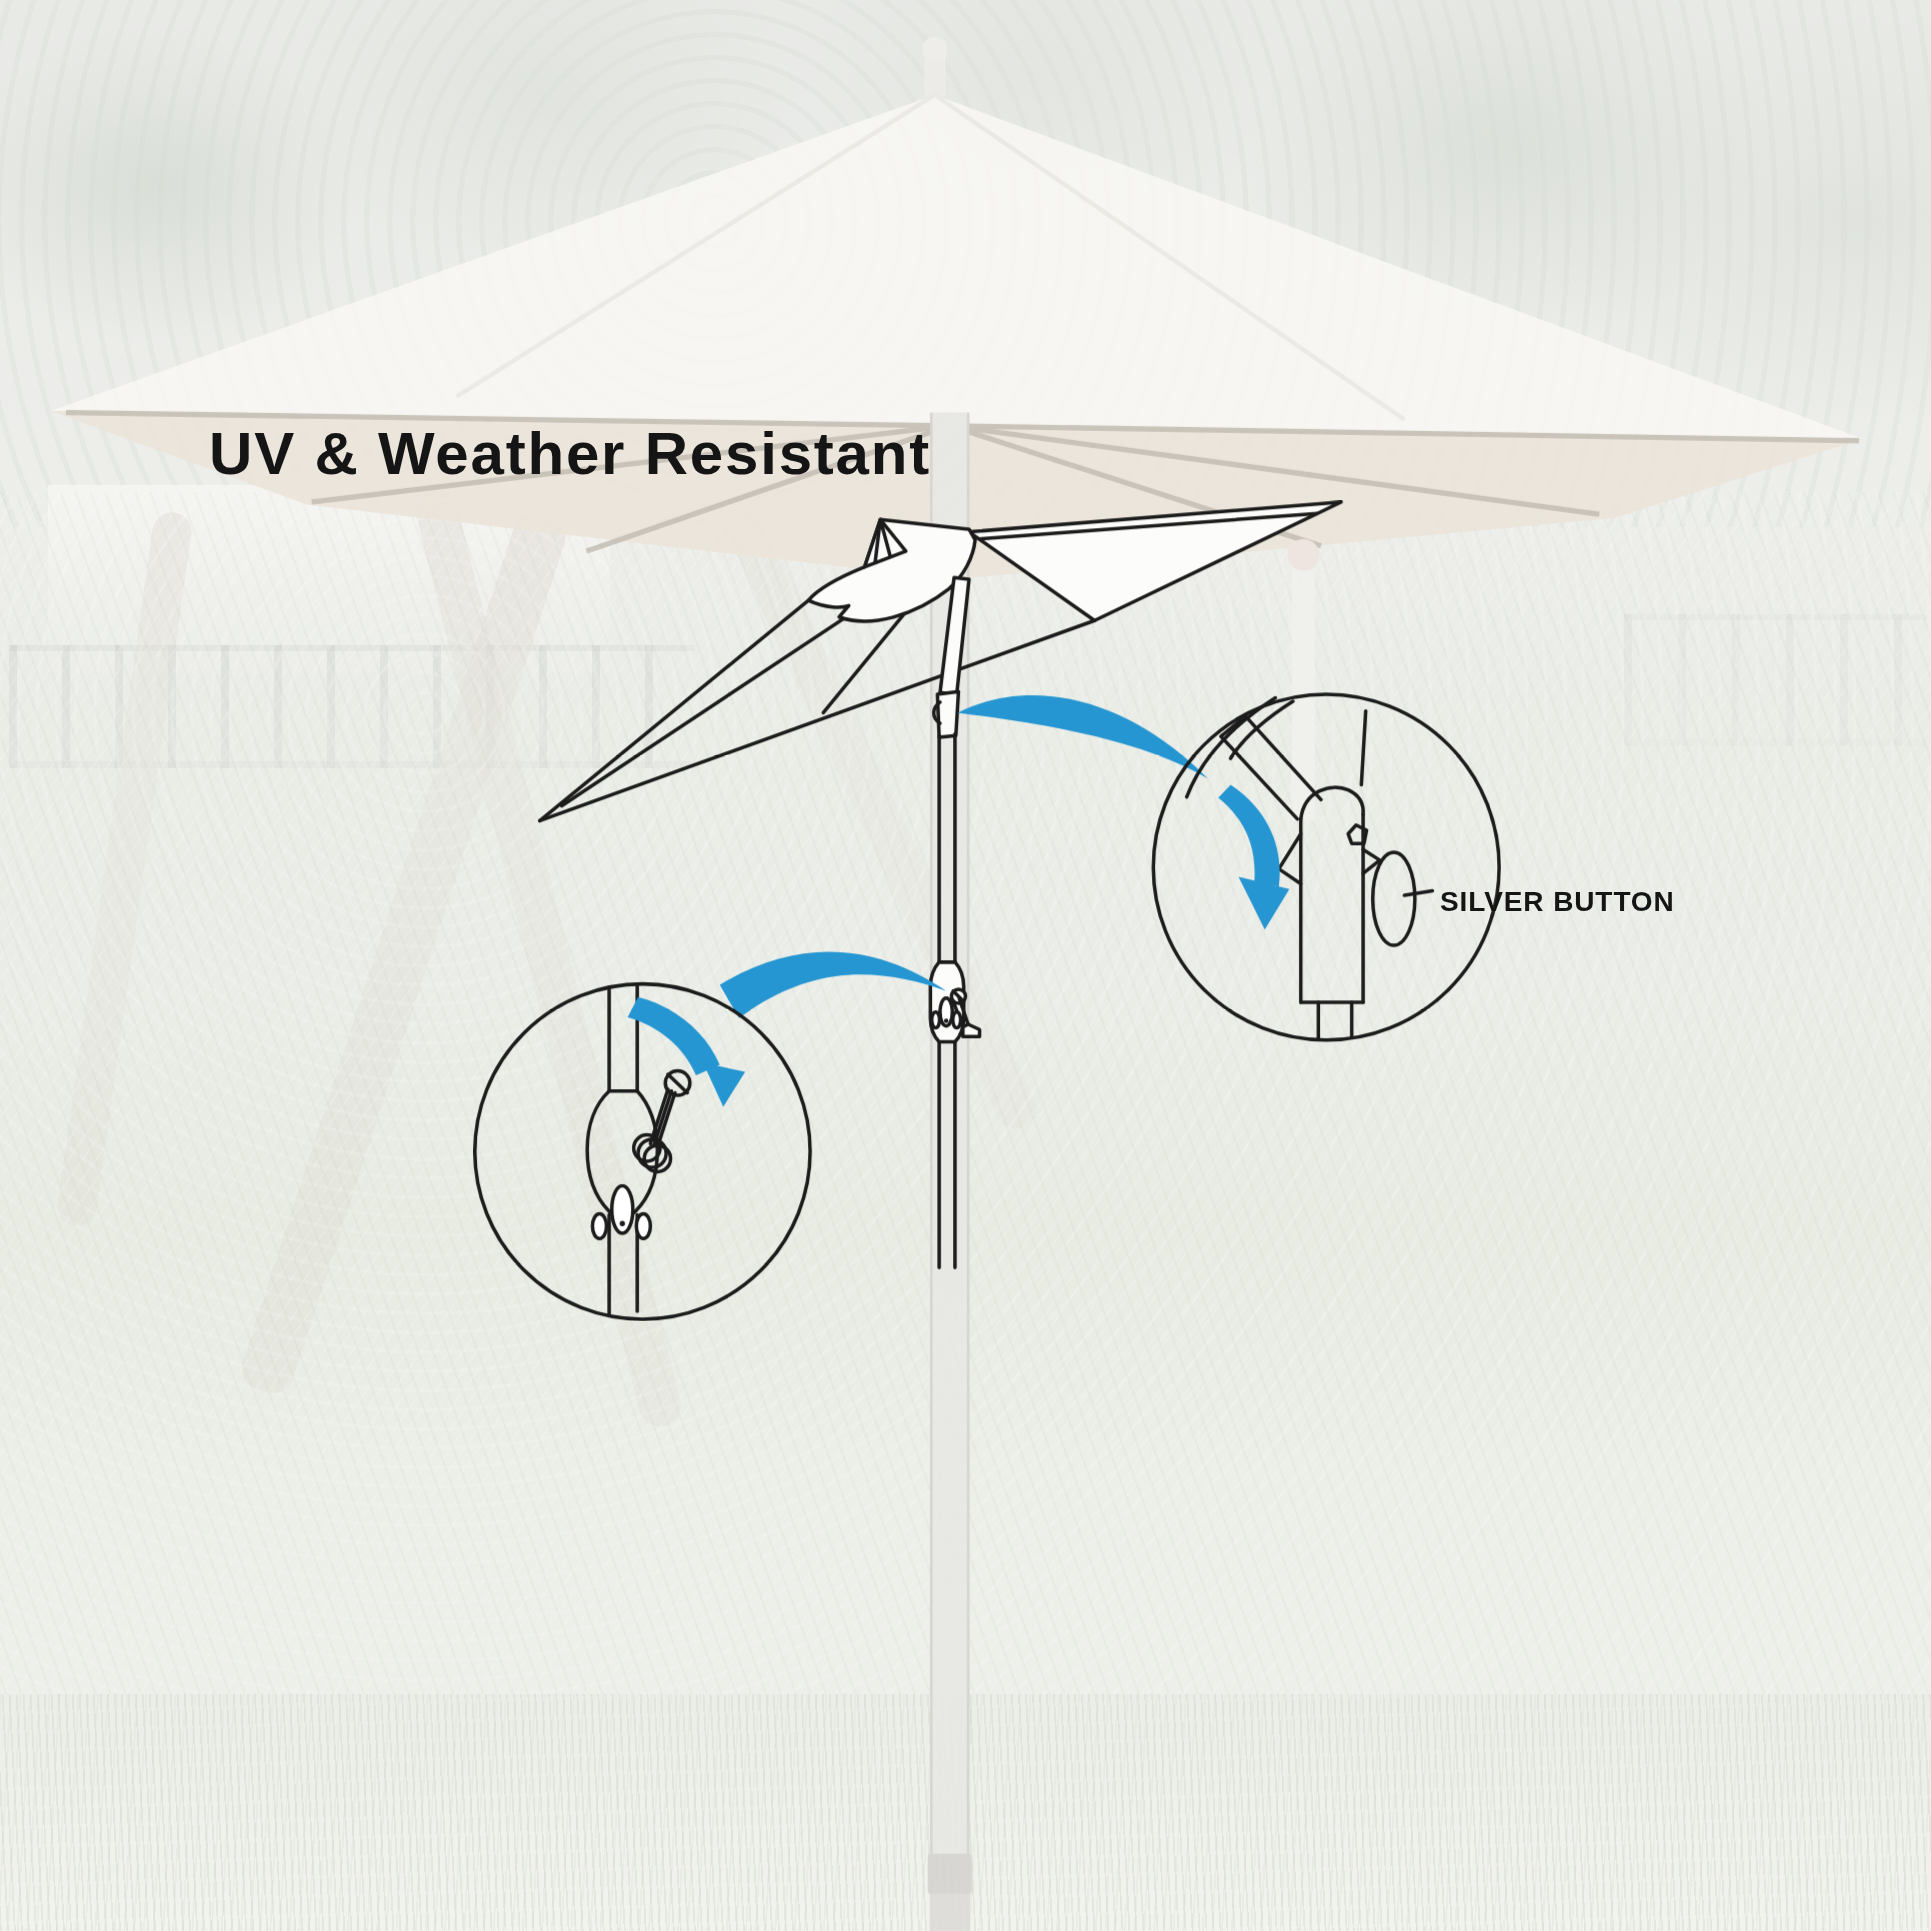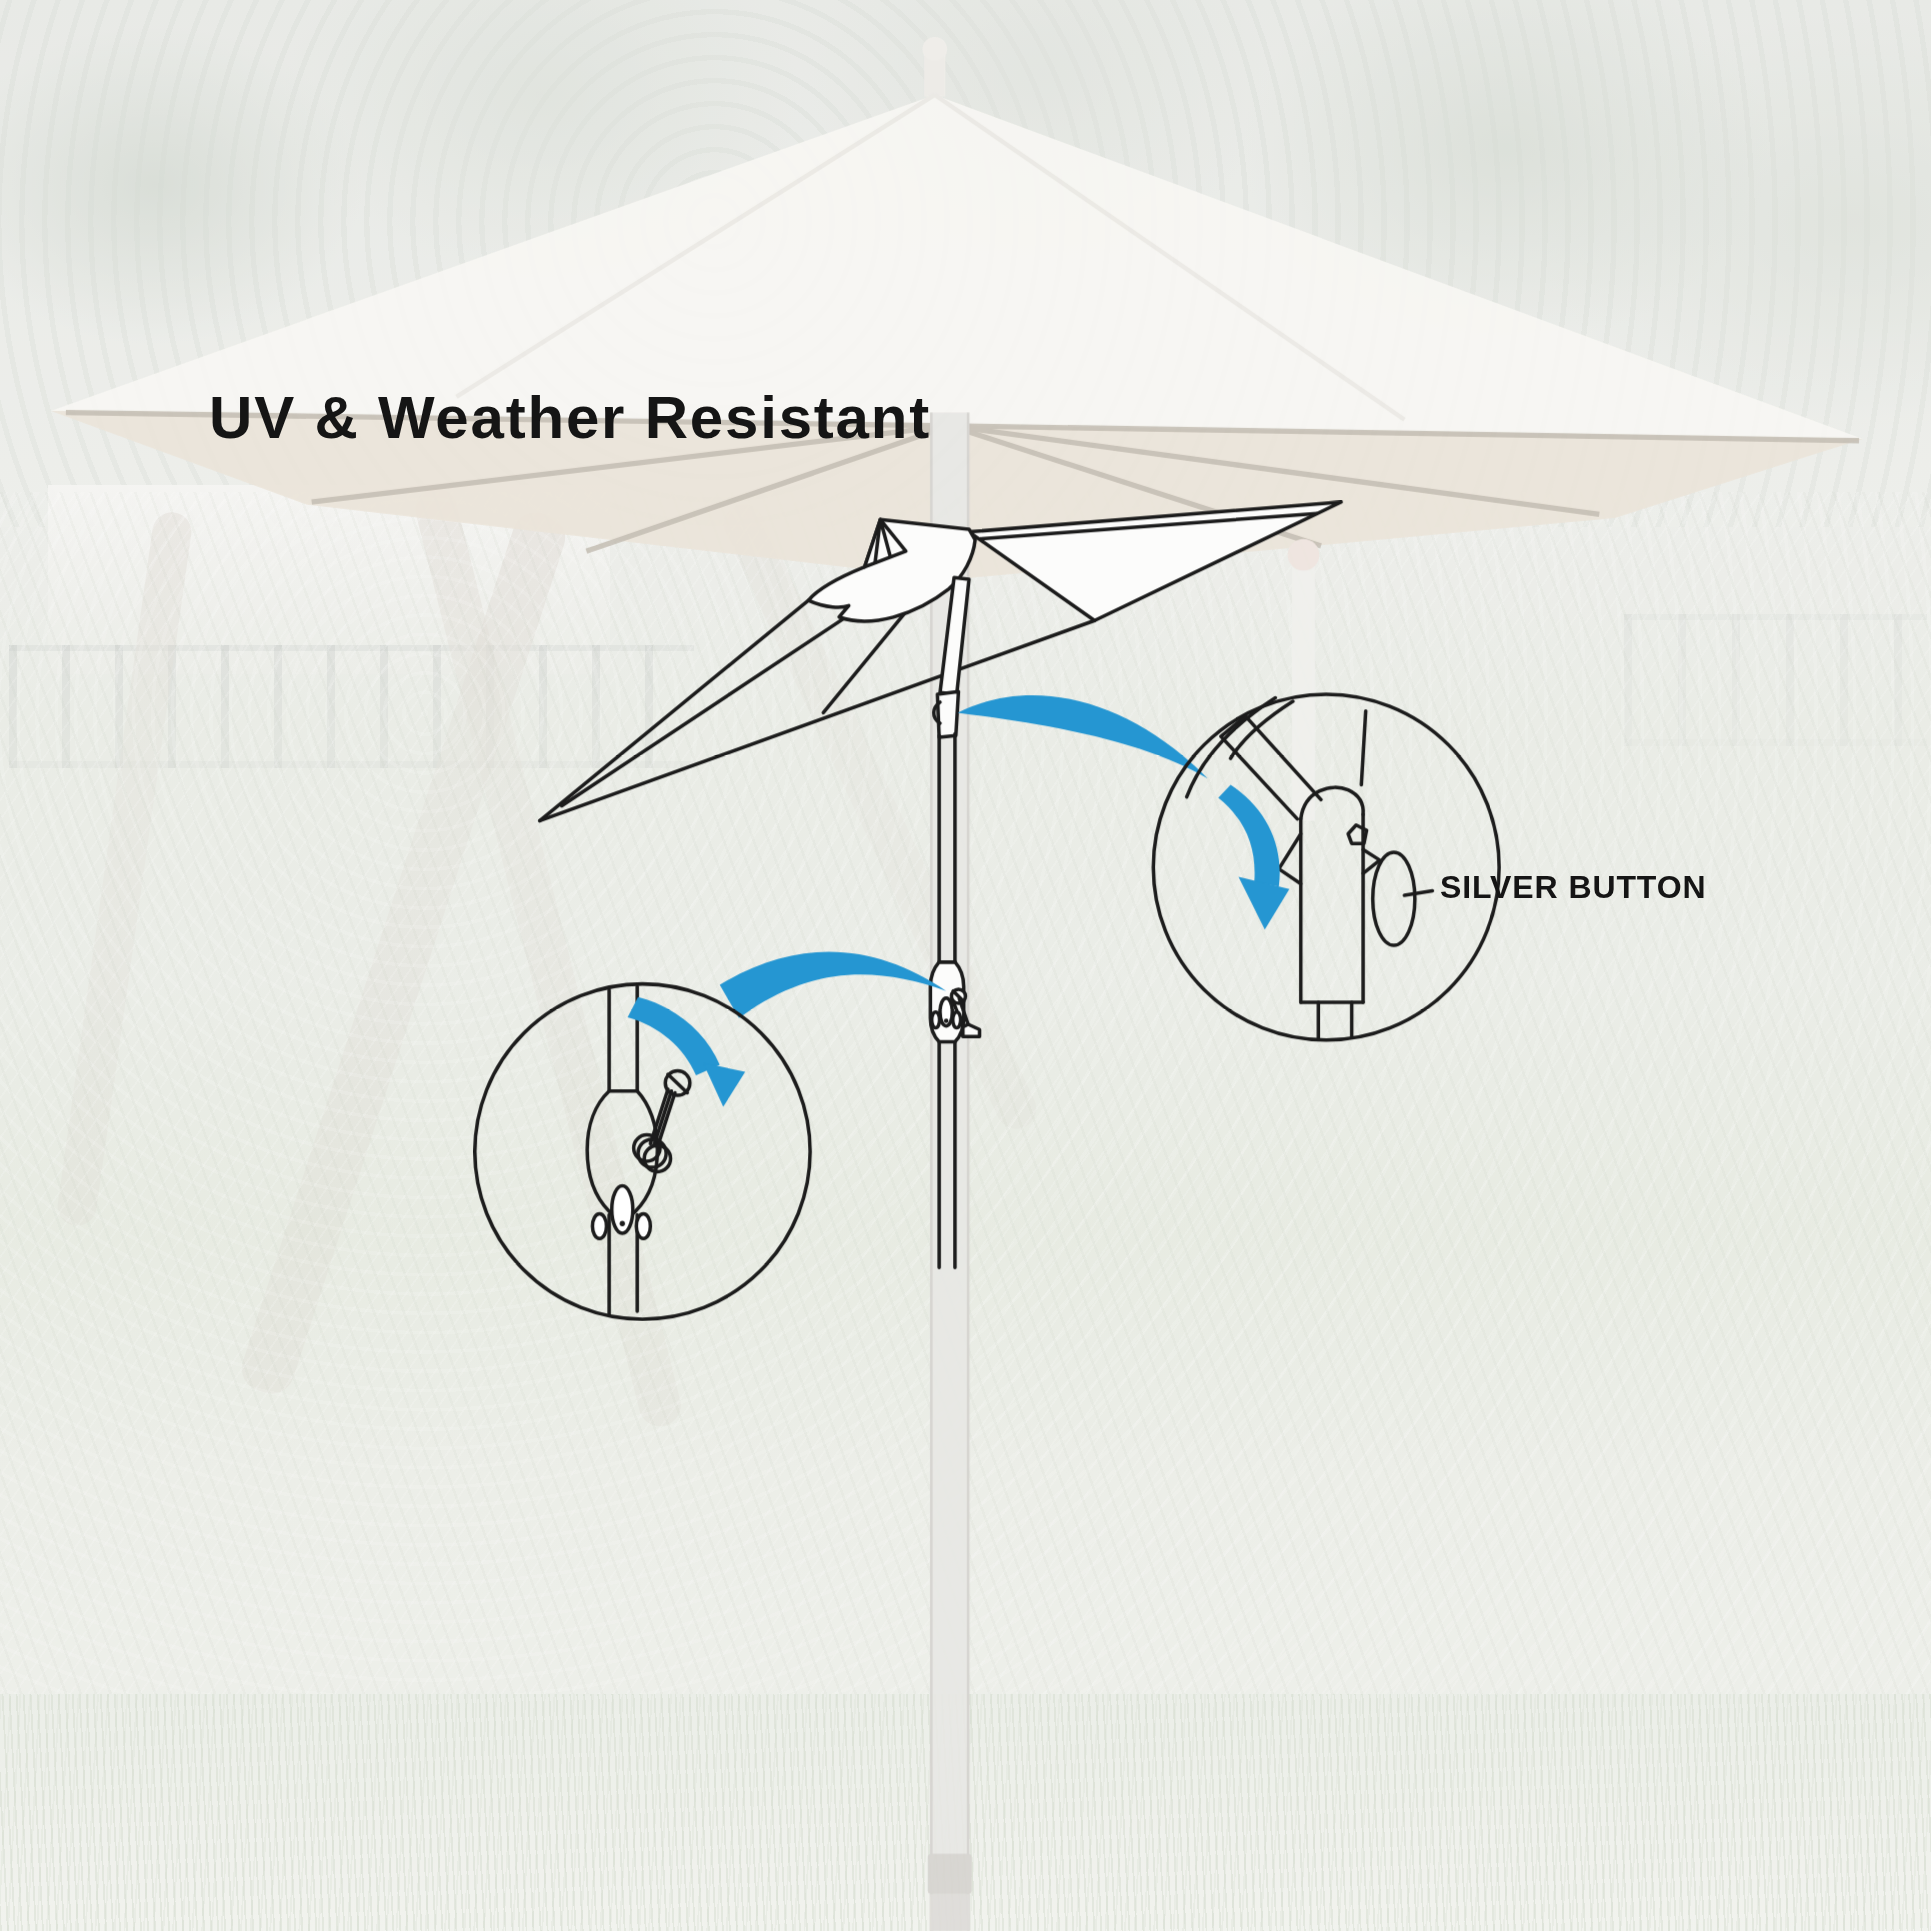--- a/index.html
+++ b/index.html
@@ -48,25 +48,25 @@
   
   svg.art{position:absolute;left:0;top:0;width:1931px;height:1931px;}
   .ln{stroke:var(--ink,#1c1c1c);stroke-width:4;fill:none;stroke-linecap:round;stroke-linejoin:round;}
   .lnf{stroke:var(--ink,#1c1c1c);stroke-width:4;fill:#fcfcfb;stroke-linejoin:round;}
   .lnw{stroke:var(--ink,#1c1c1c);stroke-width:4;fill:#ffffff;stroke-linejoin:round;}
   .blue{fill:var(--accent-blue,#2596d2);stroke:none;}
   .dot{fill:var(--ink,#1c1c1c);stroke:none;}
 
   
   .h-label{position:absolute;font-weight:700;font-size:60px;line-height:1.05;
-           letter-spacing:1.8px;color:var(--ink-text,#151515);white-space:nowrap;}
+           letter-spacing:1.8px;color:var(--ink-text,#151515);white-space:nowrap;margin-top:36px;}
   .h-uv{left:209px;top:386px;}
   .h-tilt{left:1053px;top:1087px;}
   .h-crank{left:374px;top:1387px;}
-  .h-silver{left:1440px;top:871px;font-size:32px;letter-spacing:0.9px;}
+  .h-silver{left:1440px;top:851px;font-size:28px;letter-spacing:0.9px;}
 </style>
 </head>
 <body>
 
 <div class="stage">
 
   <div class="bg bg-base"></div>
   <div class="bg bg-foliage"></div>
   <div class="bg bg-building"></div>
   <div class="bg bg-fence-left"></div>

